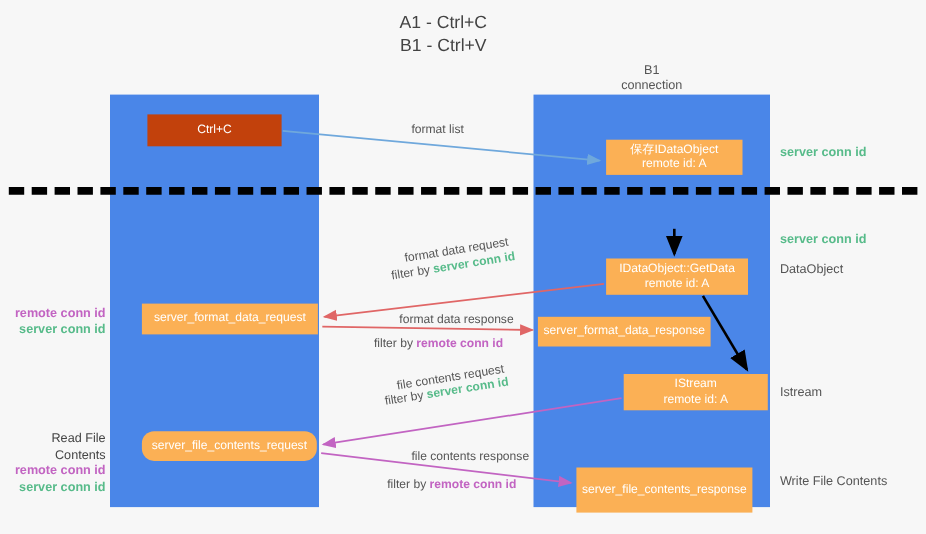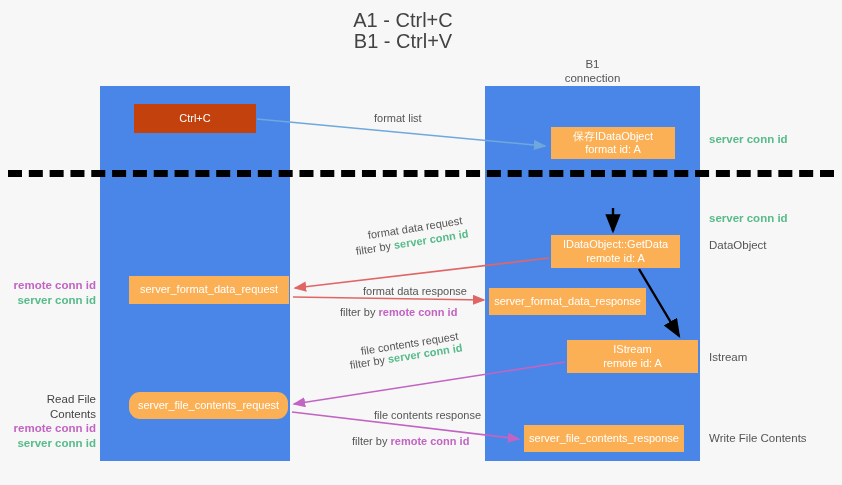--- a/index.html
+++ b/index.html
@@ -20,21 +20,21 @@
     inset: 0;
     background: #f7f7f7;
   }
   .abs { position: absolute; }
 
   
   .title {
     left: 0; top: 10px;
     width: 806px;
     text-align: center;
-    font-size: 20px;
+    font-size: 16px;
     line-height: 21px;
     color: #434343;
     white-space: pre-line;
   }
 
   
   .lane-head {
     text-align: center;
     font-size: 11.5px;
     line-height: 14px;
@@ -76,21 +76,21 @@
   .node.orange { background: #fbb055; }
 
   .n-ctrlc   { left: 134px; top: 104px; width: 122px; height: 29px; }
   .n-idobj   { left: 551px; top: 127px; width: 124px; height: 32px; }
   .n-ctrlv   { left: 553px; top: 180px; width: 120px; height: 27px; }
   .n-getdata { left: 551px; top: 235px; width: 129px; height: 33px; text-align: center; }
   .n-sfdreq  { left: 129px; top: 276px; width: 160px; height: 28px; }
   .n-sfdres  { left: 489px; top: 288px; width: 157px; height: 27px; }
   .n-istream { left: 567px; top: 340px; width: 131px; height: 33px; }
   .n-sfcreq  { left: 129px; top: 392px; width: 159px; height: 27px; border-radius: 11px; }
-  .n-sfcres  { left: 524px; top: 425px; width: 160px; height: 27px; }
+  .n-sfcres  { left: 524px; top: 425px; width: 160px; height: 41px; }
 
   
   .right-label {
     font-size: 11.5px;
     line-height: 14px;
     color: #555;
   }
   .green-conn {
     font-size: 11.5px;
     font-weight: bold;
@@ -186,21 +186,21 @@
 
     <line x1="565" y1="362" x2="294" y2="404" stroke="#c264c2" stroke-width="1.6" marker-end="url(#ah-mag)"></line>
 
     <line x1="292" y1="412" x2="519" y2="439" stroke="#c264c2" stroke-width="1.6" marker-end="url(#ah-mag)"></line>
   </svg>
 
   <div class="abs divider"></div>
 
   <div class="abs node green n-ctrlc">Ctrl+C</div>
   <div class="abs node orange n-idobj">保存IDataObject
-format id: A</div>
+remote id: A</div>
   <div class="abs node orange n-getdata">IDataObject::GetData
 remote id: A</div>
   <div class="abs node orange n-sfdreq">server_format_data_request</div>
   <div class="abs node orange n-sfdres">server_format_data_response</div>
   <div class="abs node orange n-istream">IStream
 remote id: A</div>
   <div class="abs node orange n-sfcreq">server_file_contents_request</div>
   <div class="abs node orange n-sfcres">server_file_contents_response</div>
 
   <div class="abs green-conn r-serverconn-1">server conn id</div>

